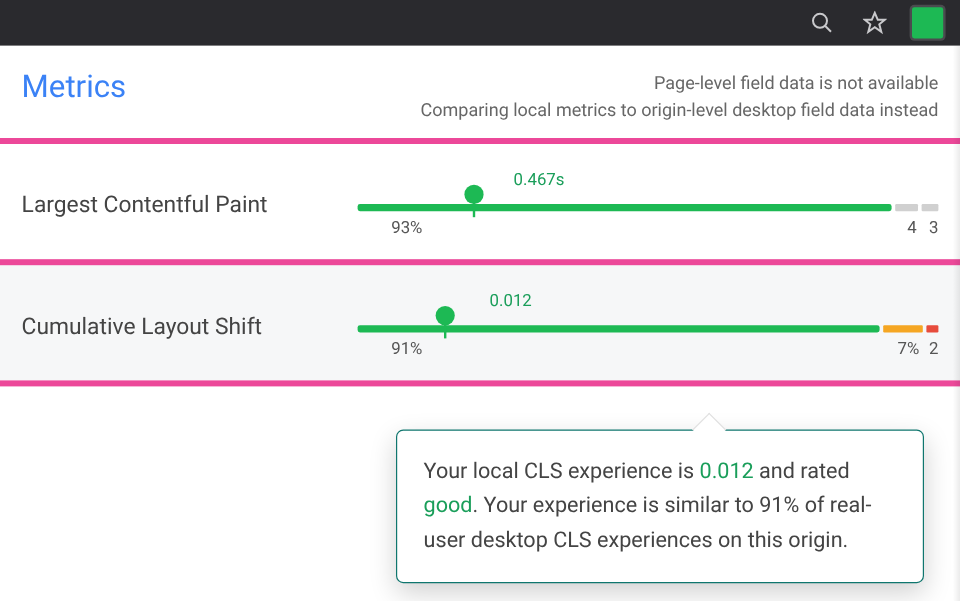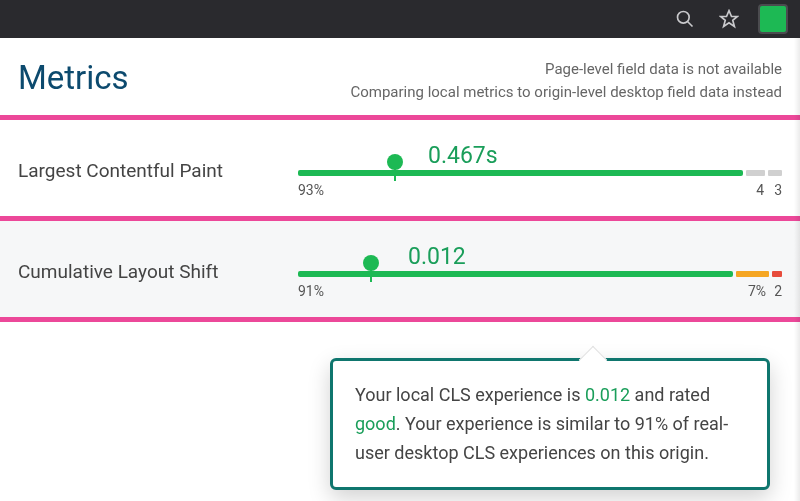--- a/index.html
+++ b/index.html
@@ -3,38 +3,38 @@
 <meta charset="utf-8">
 <style>
   * { box-sizing: border-box; margin: 0; padding: 0; }
   html, body { width: 800px; height: 501px; overflow: hidden; font-family: -apple-system, BlinkMacSystemFont, "Segoe UI", Roboto, Arial, sans-serif; background: #fff; }
   .toolbar { height: 38px; background: #2a2a2e; display: flex; align-items: center; justify-content: flex-end; padding: 0 14px 0 0; gap: 18px; border-top-left-radius: 0; position: relative; }
   .toolbar .icon-btn { display: flex; align-items: center; justify-content: center; width: 26px; height: 26px; cursor: pointer; }
   .toolbar svg { stroke: #c9c9cc; fill: none; stroke-width: 2; }
   .ext-square { width: 26px; height: 26px; background: #1db954; border-radius: 2px; box-shadow: 0 0 0 2px #4b4b4f; }
   .content { position: relative; height: calc(501px - 38px); padding: 0; }
   .header { display: flex; justify-content: space-between; align-items: flex-start; padding: 20px 18px 8px 18px; }
-  .title { font-size: 33px; color: #0c4a6e; font-weight: 400; }
+  .title { font-size: 26px; color: #3b82f6; font-weight: 400; }
   .notice { text-align: right; font-size: 15px; color: #666; line-height: 1.5; }
   .rows { margin-top: 4px; }
   .metric-row { display: flex; align-items: center; padding: 22px 18px 18px 18px; border-top: 5px solid #ec4899; position: relative; }
   .metric-row.highlight { background: #f6f7f8; }
   .metric-name { width: 280px; font-size: 19px; color: #444; font-weight: 400; flex-shrink: 0; }
   .metric-graph { flex: 1; position: relative; padding-top: 28px; }
-  .value-label { position: absolute; top: 0; left: 130px; font-size: 23px; color: #1a9e5a; }
+  .value-label { position: absolute; top: 0; left: 130px; font-size: 14px; color: #1a9e5a; }
   .bar-track { position: relative; height: 6px; width: 100%; display: flex; gap: 3px; }
   .seg-good { background: #1db954; height: 100%; border-radius: 2px; }
   .seg-ok { background: #f5a623; height: 100%; border-radius: 1px; }
   .seg-bad { background: #e74c3c; height: 100%; border-radius: 1px; }
   .seg-grey { background: #d0d0d0; height: 100%; border-radius: 1px; }
   .marker { position: absolute; top: -16px; width: 16px; height: 16px; background: #1db954; border-radius: 50%; transform: translateX(-50%); }
   .marker::after{ content:""; position:absolute; left:50%; top:15px; width:2px; height:12px; background:#1db954; transform:translateX(-50%); }
-  .pct-labels { display: flex; font-size: 14px; color: #555; margin-top: 6px; position: relative; height: 16px; }
+  .pct-labels { display: flex; font-size: 14px; color: #555; margin-top: 6px; position: relative; height: 16px; margin-left: 28px; }
   .pct-labels span { position: absolute; }
-  .tooltip { position: absolute; left: 330px; top: 320px; width: 440px; background: #fff; border: 3px solid #0f766e; border-radius: 6px; box-shadow: 0 8px 22px rgba(0,0,0,.18); padding: 20px 22px; font-size: 18px; color: #444; line-height: 1.6; }
+  .tooltip { position: absolute; left: 330px; top: 320px; width: 440px; background: #fff; border: 1px solid #0f766e; border-radius: 6px; box-shadow: 0 8px 22px rgba(0,0,0,.18); padding: 20px 22px; font-size: 18px; color: #444; line-height: 1.6; }
   .tooltip .arrow { position: absolute; top: -11px; left: 250px; width: 20px; height: 20px; background: #fff; border-left: 1px solid #e0e0e0; border-top: 1px solid #e0e0e0; transform: rotate(45deg); }
   .tooltip .g { color: #1a9e5a; }
   .waiting { font-size: 15px; color: #888; }
   .scroll-edge { position:absolute; right:0; top:0; bottom:0; width:6px; background:linear-gradient(to left, rgba(0,0,0,.08), transparent); }
 </style>
 </head>
 <body>
 
 <div class="toolbar">
   <div class="icon-btn">

